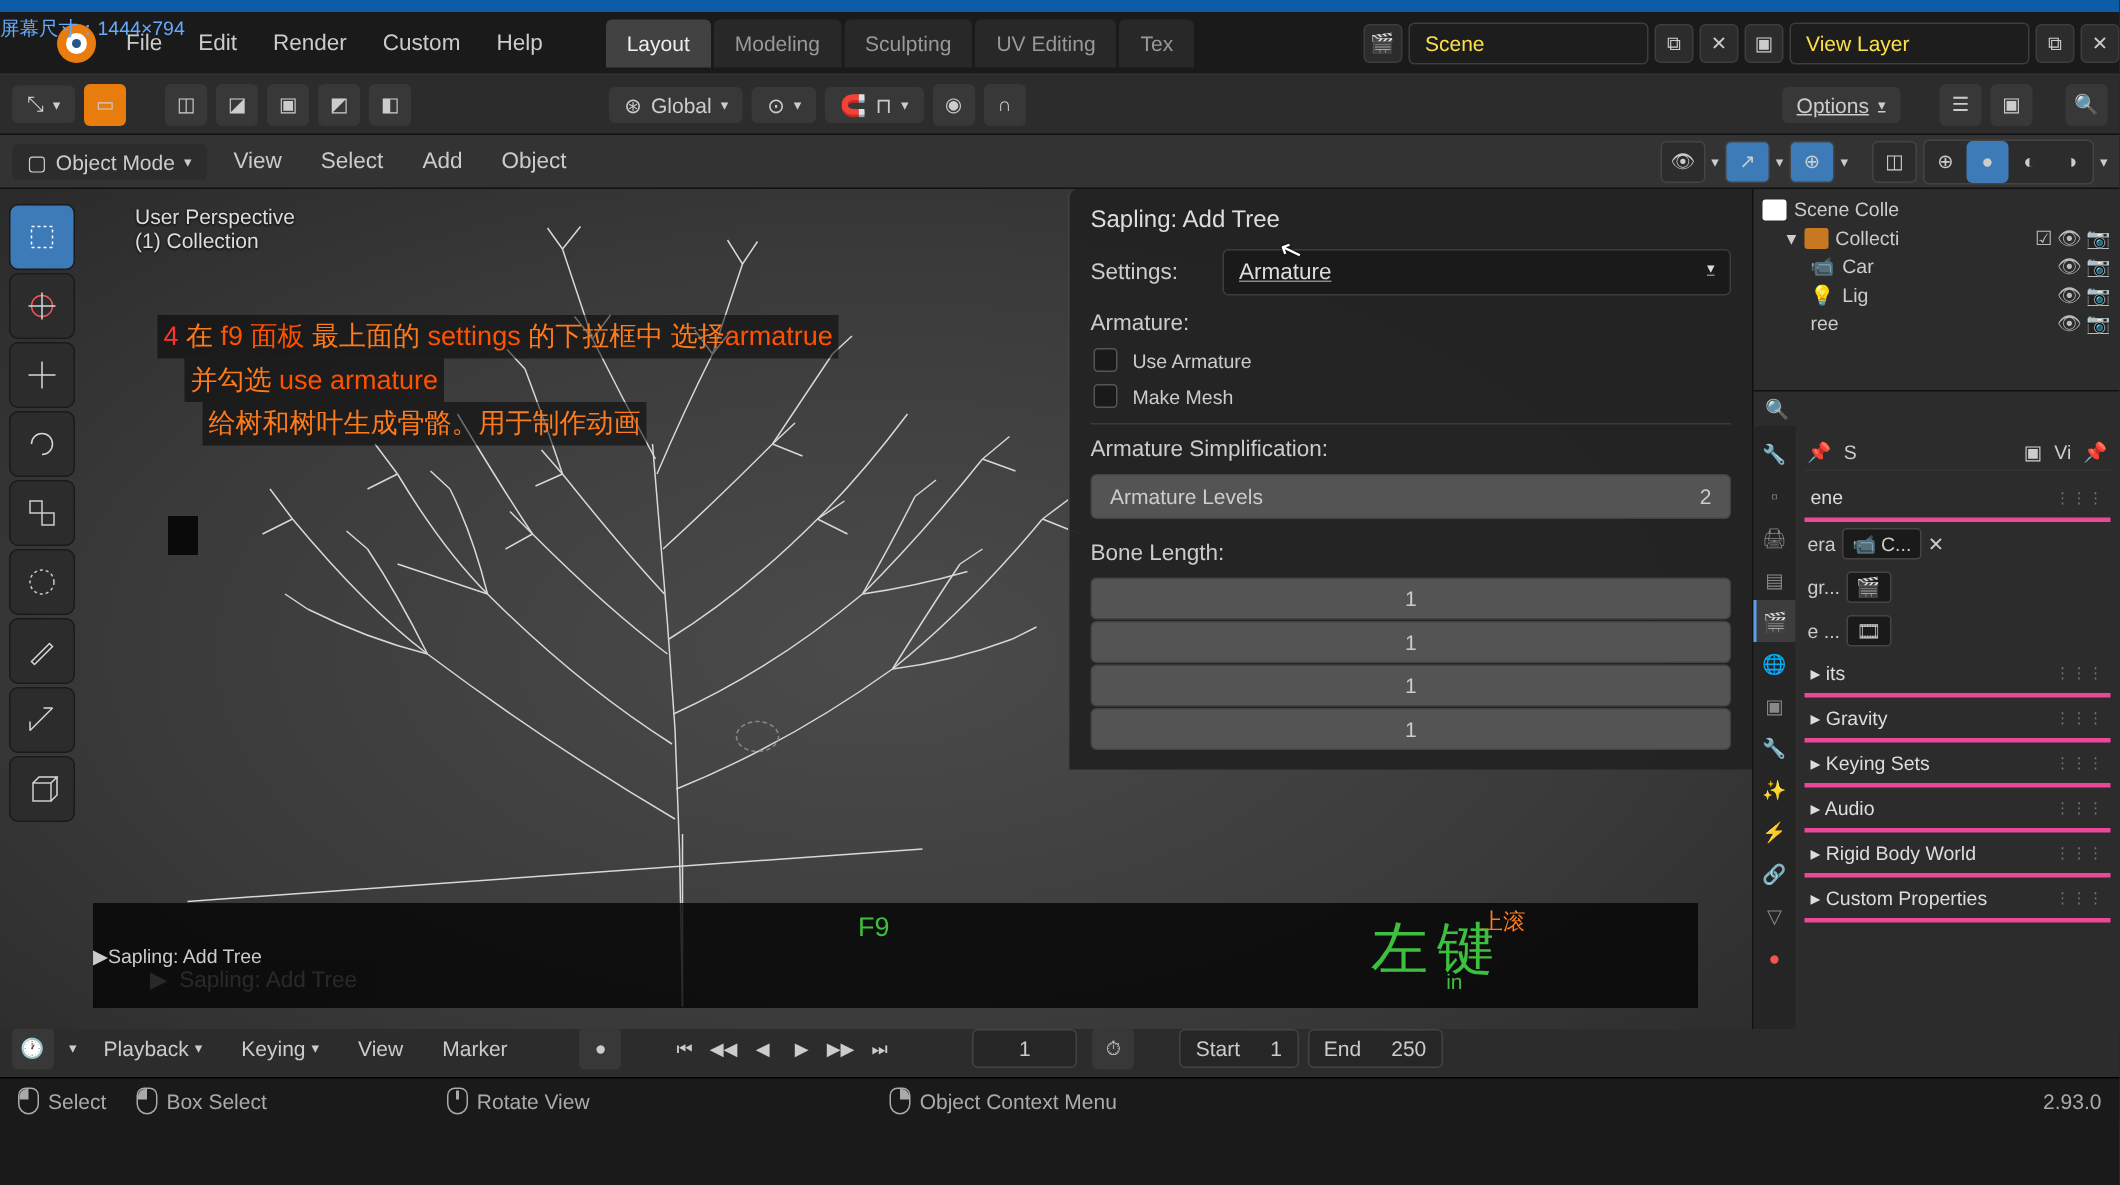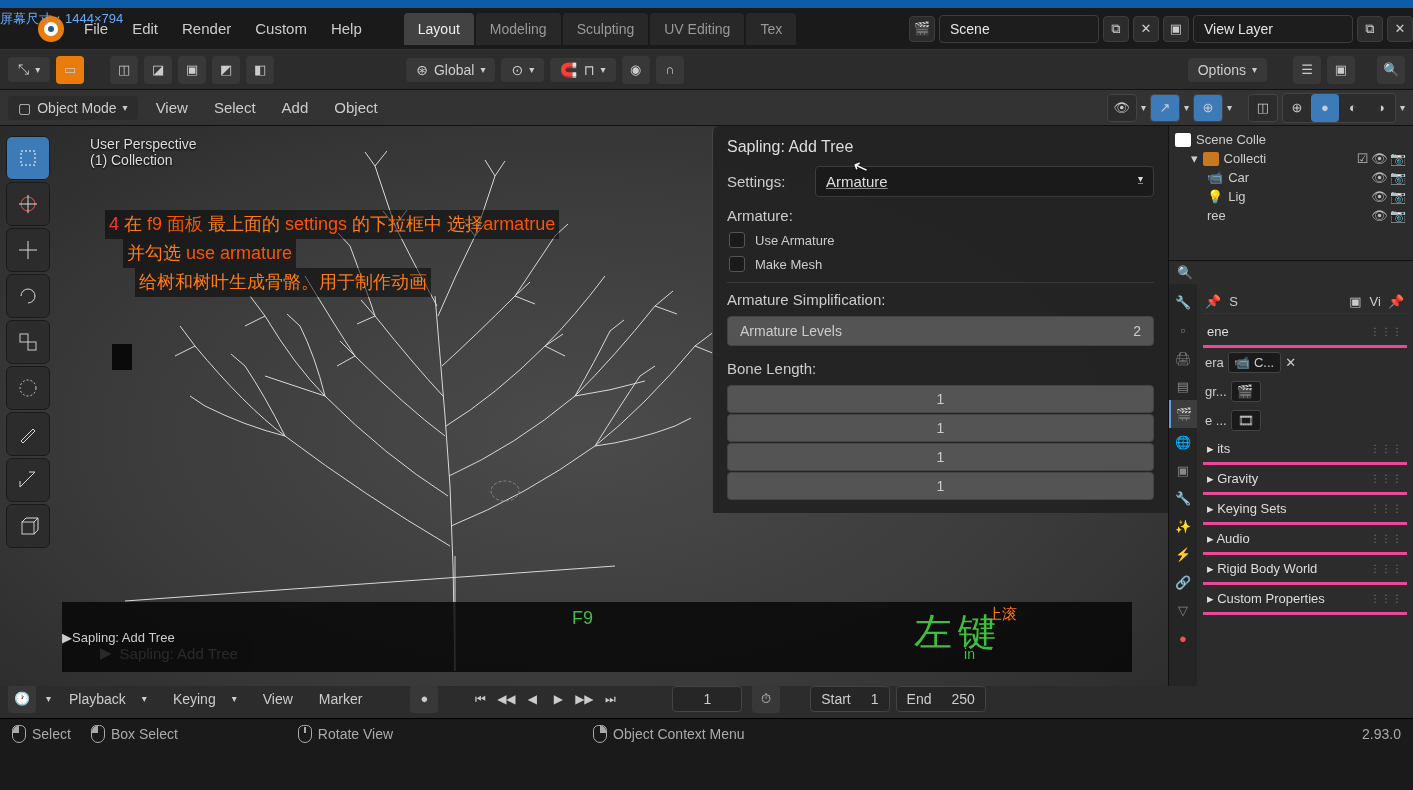--- a/index.html
+++ b/index.html
@@ -10,29 +10,29 @@
 
 .menubar { background: #1a1a1a; height: 42px; display: flex; align-items: center; border-bottom: 1px solid #333; padding-left: 30px; }
 .blender-logo { width: 26px; height: 26px; background: #e87d0d; border-radius: 50%; margin: 0 8px; position: relative; display: flex; align-items: center; justify-content: center; }
 .blender-logo::before { content: ""; width: 14px; height: 14px; background: #fff; border-radius: 50%; }
 .blender-logo::after { content: ""; position: absolute; width: 6px; height: 6px; background: #265787; border-radius: 50%; }
 .menu-item { padding: 6px 12px; cursor: pointer; font-size: 15px; }
 .workspace-tabs { display: flex; margin-left: 30px; gap: 2px; }
 .ws-tab { padding: 8px 14px; background: #282828; border-radius: 4px 4px 0 0; cursor: pointer; font-size: 14px; color: #999; }
 .ws-tab.active { background: #424242; color: #eee; }
 .scene-block { margin-left: auto; display: flex; align-items: center; gap: 4px; }
-.scene-input { background: #1d1d1d; border: 1px solid #3d3d3d; border-radius: 4px; padding: 5px 10px; color: #e5e5e5; min-width: 160px; font-size: 14px; }
+.scene-input { background: #1d1d1d; border: 1px solid #3d3d3d; border-radius: 4px; padding: 5px 10px; color: #fde047; min-width: 160px; font-size: 14px; }
 .scene-btn { width: 26px; height: 26px; background: #2c2c2c; border: 1px solid #3d3d3d; border-radius: 4px; display: flex; align-items: center; justify-content: center; cursor: pointer; }
 
 .toolbar { background: #2c2c2c; height: 40px; display: flex; align-items: center; padding: 0 8px; border-bottom: 1px solid #111; gap: 6px; }
 .tb-btn { width: 28px; height: 28px; background: #383838; border-radius: 4px; display: flex; align-items: center; justify-content: center; cursor: pointer; }
 .tb-btn.orange { background: #e87d0d; }
 .tb-dropdown { display: flex; align-items: center; background: #383838; border-radius: 4px; padding: 4px 10px; gap: 6px; cursor: pointer; font-size: 14px; }
 .chev { font-size: 10px; }
-.options-btn { margin-left: auto; }
+.options-btn { margin-left: auto; text-decoration: underline; }
 
 .header3d { background: #333; height: 36px; display: flex; align-items: center; padding: 0 8px; gap: 10px; border-bottom: 1px solid #111; }
 .hdr-dropdown { display: flex; align-items: center; background: #2c2c2c; border-radius: 4px; padding: 4px 10px; gap: 6px; cursor: pointer; font-size: 14px; }
 .hdr-text { padding: 4px 8px; cursor: pointer; font-size: 15px; }
 .hdr-right { margin-left: auto; display: flex; gap: 4px; align-items: center; }
 .hdr-icon-btn { width: 30px; height: 28px; background: #2c2c2c; border-radius: 4px; display: flex; align-items: center; justify-content: center; cursor: pointer; border: 1px solid #444; }
 .hdr-icon-btn.active { background: #3d7ab8; }
 .shading-group { display: flex; background: #2c2c2c; border-radius: 4px; border: 1px solid #444; }
 .shading-btn { width: 28px; height: 28px; display: flex; align-items: center; justify-content: center; cursor: pointer; }
 .shading-btn.active { background: #3d7ab8; border-radius: 4px; }
@@ -88,21 +88,21 @@
 .prop-tab { width: 28px; height: 28px; display: flex; align-items: center; justify-content: center; cursor: pointer; color: #888; font-size: 13px;}
 .prop-tab.active { background: #3d3d3d; color: #5a9de8; border-left: 2px solid #5a9de8;}
 .prop-content { flex: 1; padding: 6px; overflow: hidden; }
 .prop-header-row { display: flex; align-items: center; gap: 8px; padding: 4px 2px; font-size: 13px; border-bottom: 1px solid #333; margin-bottom: 4px; }
 .prop-panel-row { display: flex; align-items: center; justify-content: space-between; padding: 6px 4px; font-size: 13px; border-bottom: 3px solid #ec4899; cursor: pointer; color: #ddd; }
 .prop-panel-row .dots { color: #777; font-size: 10px; letter-spacing: 1px; }
 .prop-cam-row { display: flex; align-items: center; gap: 4px; padding: 4px 2px; font-size: 13px;}
 .cam-btn { background: #1a1a1a; border: 1px solid #444; border-radius: 3px; padding: 2px 6px; cursor: pointer; display: flex; align-items: center; gap: 3px;}
 
 .timeline { height: 40px; background: #2c2c2c; border-top: 1px solid #111; display: flex; align-items: center; padding: 0 8px; gap: 10px; }
-.tl-dropdown { display: flex; align-items: center; gap: 16px; padding: 3px 8px; cursor: pointer; font-size: 14px; }
+.tl-dropdown { display: flex; align-items: center; gap: 4px; padding: 3px 8px; cursor: pointer; font-size: 14px; }
 .tl-controls { display: flex; gap: 2px; margin-left: 20px; }
 .tl-ctrl-btn { width: 24px; height: 24px; display: flex; align-items: center; justify-content: center; cursor: pointer; font-size: 12px; color: #ccc;}
 .tl-frame { background: #262626; border: 1px solid #444; border-radius: 4px; padding: 4px 30px; margin-left: 40px; font-size: 14px; text-align: center; }
 .tl-range { display: flex; gap: 6px; margin-left: 20px; align-items: center;}
 .tl-range-field { background: #262626; border: 1px solid #444; border-radius: 4px; padding: 4px 10px; font-size: 14px; display: flex; gap: 20px;}
 
 .statusbar { height: 30px; background: #1a1a1a; border-top: 1px solid #000; display: flex; align-items: center; padding: 0 12px; gap: 20px; font-size: 14px; color: #aaa; }
 .status-item { display: flex; align-items: center; gap: 6px; }
 .mouse-icon { width: 14px; height: 18px; border: 1.5px solid #aaa; border-radius: 6px 6px 8px 8px; position: relative; }
 .mouse-icon.left::before { content: ""; position: absolute; top: 0; left: 0; width: 50%; height: 45%; background: #aaa; border-radius: 5px 0 0 0;}

